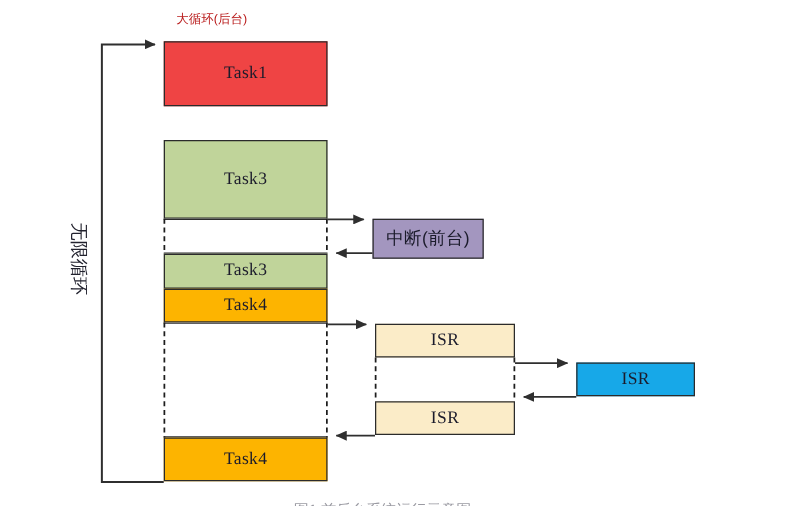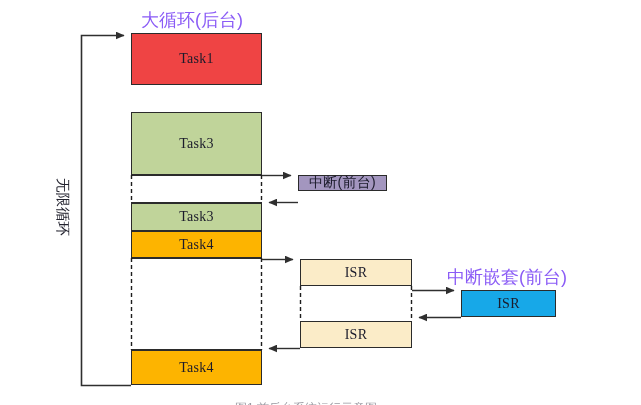--- a/index.html
+++ b/index.html
@@ -30,22 +30,22 @@
     display: flex;
     align-items: center;
     justify-content: center;
     color: #1b1b2b;
     font-size: 14px;
     letter-spacing: 0.3px;
     font-family: "Liberation Serif", "DejaVu Serif", serif;
   }
   .label {
     position: absolute;
-    color: #8b5cf6;
-    font-size: 18px;
+    color: #b91c1c;
+    font-size: 10px;
     white-space: nowrap;
     font-family: "Liberation Sans", "DejaVu Sans", sans-serif;
   }
   .vlabel {
     position: absolute;
     color: #22222e;
     font-size: 14.5px;
     white-space: nowrap;
     transform-origin: 0 0;
     transform: rotate(90deg);
@@ -88,21 +88,21 @@
   </div>
 
   <div class="box" style="left:131px; top:258px; width:131px; height:92px; background:#ffffff; border-left:none; border-right:none;">
     <span></span>
   </div>
 
   <div class="box" style="left:131px; top:350px; width:131px; height:35px; background:#fdb400;">
     <span>Task4</span>
   </div>
 
-  <div class="box" style="left:298px; top:175px; width:89px; height:16px; background:#a396bf; font-family:'Liberation Sans','DejaVu Sans',sans-serif; font-size:14px;">
+  <div class="box" style="left:298px; top:175px; width:89px; height:32px; background:#a396bf; font-family:'Liberation Sans','DejaVu Sans',sans-serif; font-size:14px;">
     <span>中断(前台)</span>
   </div>
 
   <div class="box" style="left:300px; top:259px; width:112px; height:27px; background:#fbecc8;">
     <span>ISR</span>
   </div>
 
   <div class="box" style="left:300px; top:321px; width:112px; height:27px; background:#fbecc8;">
     <span>ISR</span>
   </div>
@@ -165,19 +165,18 @@
       <path d="M461,317.5 L419,317.5" fill="none" stroke="#2f2f2f" stroke-width="1.4" marker-end="url(#arrowhead)"></path>
     </g>
 
     <g>
       <path d="M300,348.5 L269,348.5" fill="none" stroke="#2f2f2f" stroke-width="1.4" marker-end="url(#arrowhead)"></path>
     </g>
   </svg>
 
   <div class="label" style="left:141px; top:8px;">大循环(后台)</div>
 
-  <div class="label" style="left:447px; top:265px;">中断嵌套(前台)</div>
 
   <div class="vlabel" style="left:72px; top:178px;">无限循环</div>
 
   <div class="caption" style="left:235px; top:400px;">图1  前后台系统运行示意图</div>
 
 </div>
 
 </body></html>

